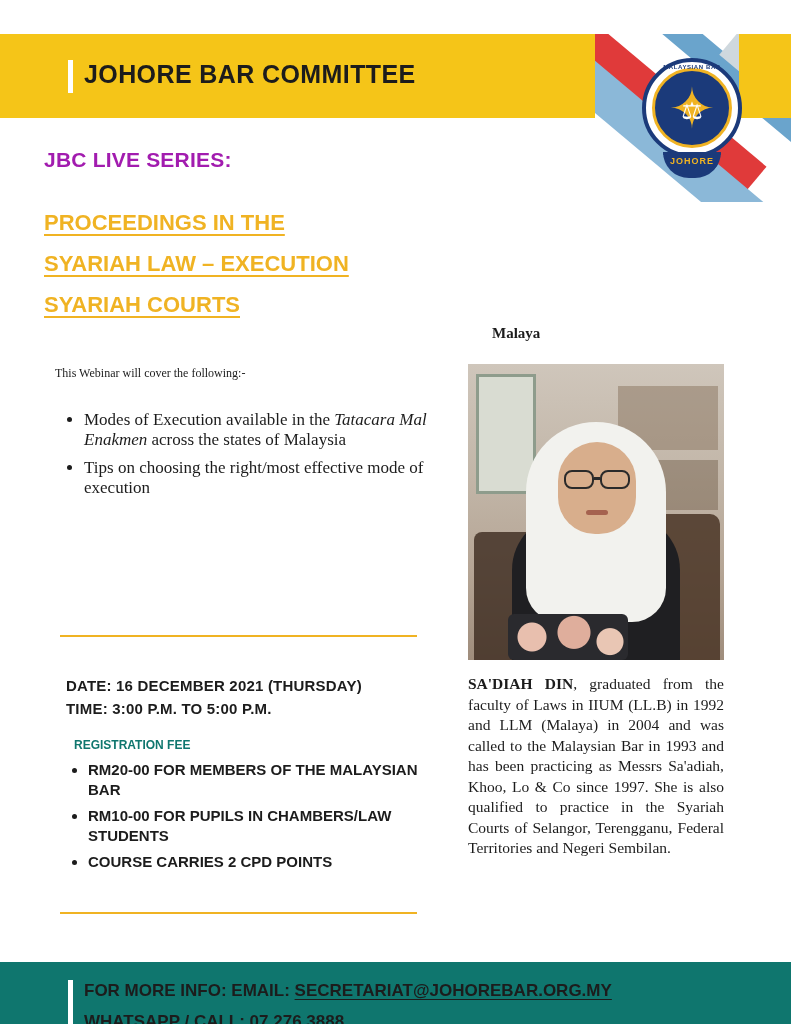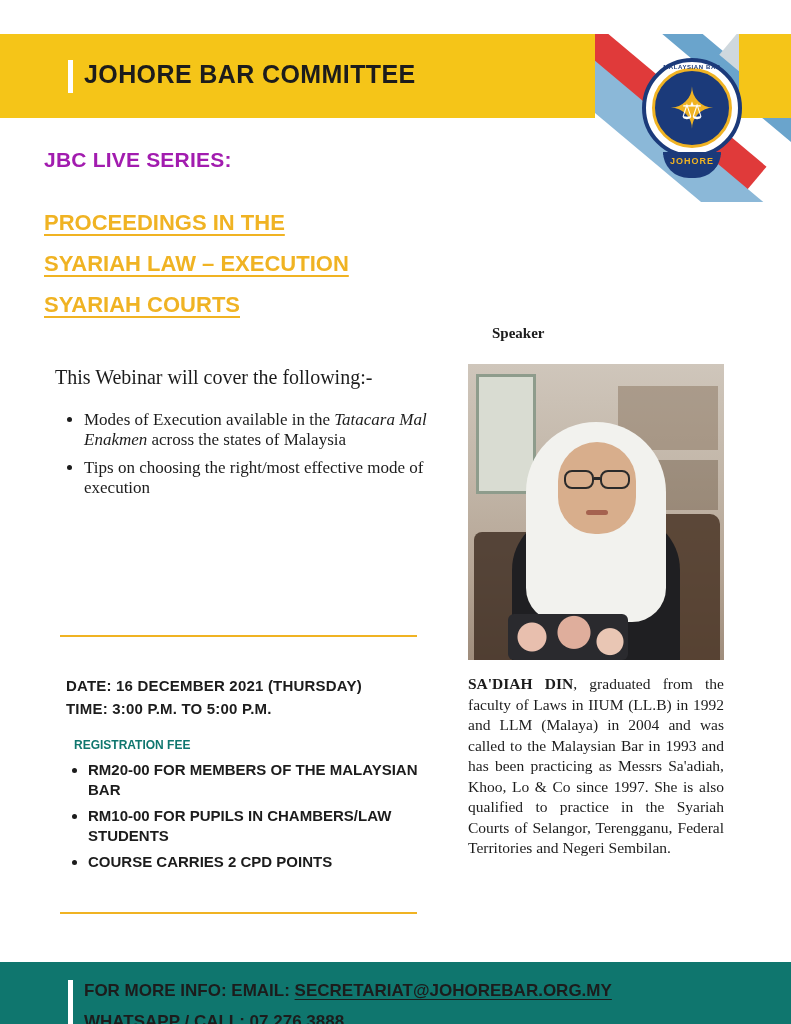--- a/index.html
+++ b/index.html
@@ -225,21 +225,21 @@
   }
   .topic-title span {
     text-decoration: underline;
     text-underline-offset: 4px;
   }
 
   .webinar-intro {
     position: absolute;
     left: 55px;
     top: 332px;
-    font-size: 20px;
+    font-size: 12px;
     color: #1c1c1c;
   }
   .coverage-list {
     position: absolute;
     left: 62px;
     top: 376px;
     width: 350px;
     margin: 0;
     padding: 0 0 0 22px;
     font-size: 17px;
@@ -557,21 +557,21 @@
   <div class="reg-fee-title">REGISTRATION FEE</div>
 
   <ul class="fee-list">
     <li>RM20-00 FOR MEMBERS OF THE MALAYSIAN BAR</li>
     <li>RM10-00 FOR PUPILS IN CHAMBERS/LAW STUDENTS</li>
     <li>COURSE CARRIES  2 CPD POINTS</li>
   </ul>
 
   <div class="rule rule-bottom"></div>
 
-  <div class="speaker-label">Speaker</div>
+  <div class="speaker-label">Malaya</div>
 
   <div class="speaker-photo">
     <div class="ph-wall"></div>
     <div class="ph-window"></div>
     <div class="ph-shelf"></div>
     <div class="ph-shelf2"></div>
     <div class="ph-chair"></div>
     <div class="ph-chair2"></div>
     <div class="ph-body"></div>
     <div class="ph-scarf"></div>

